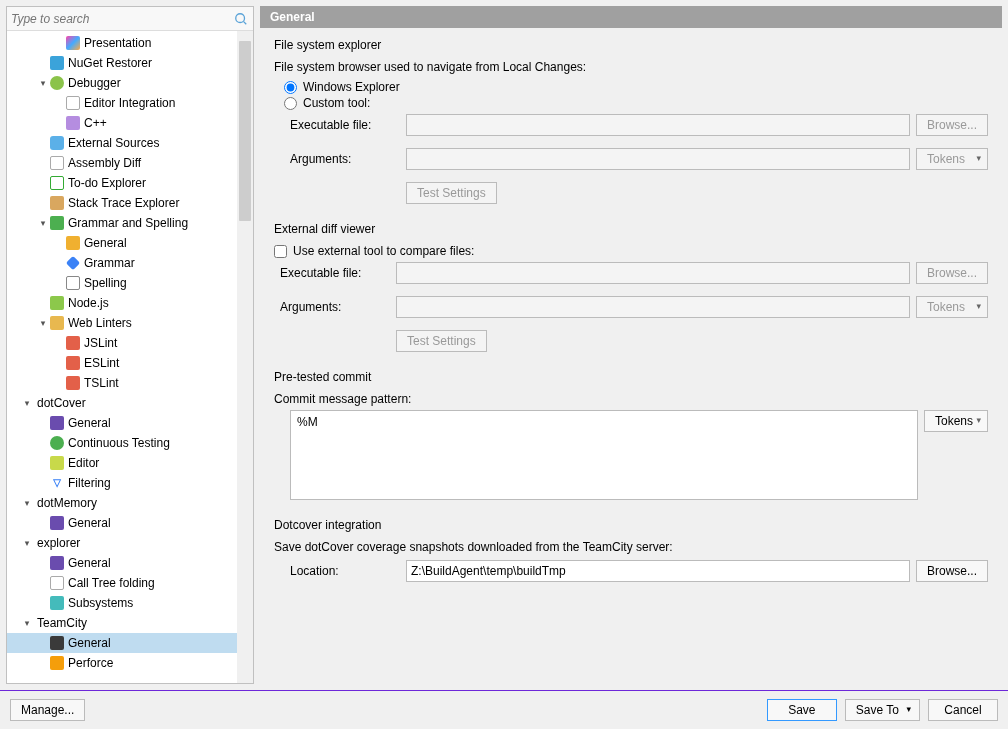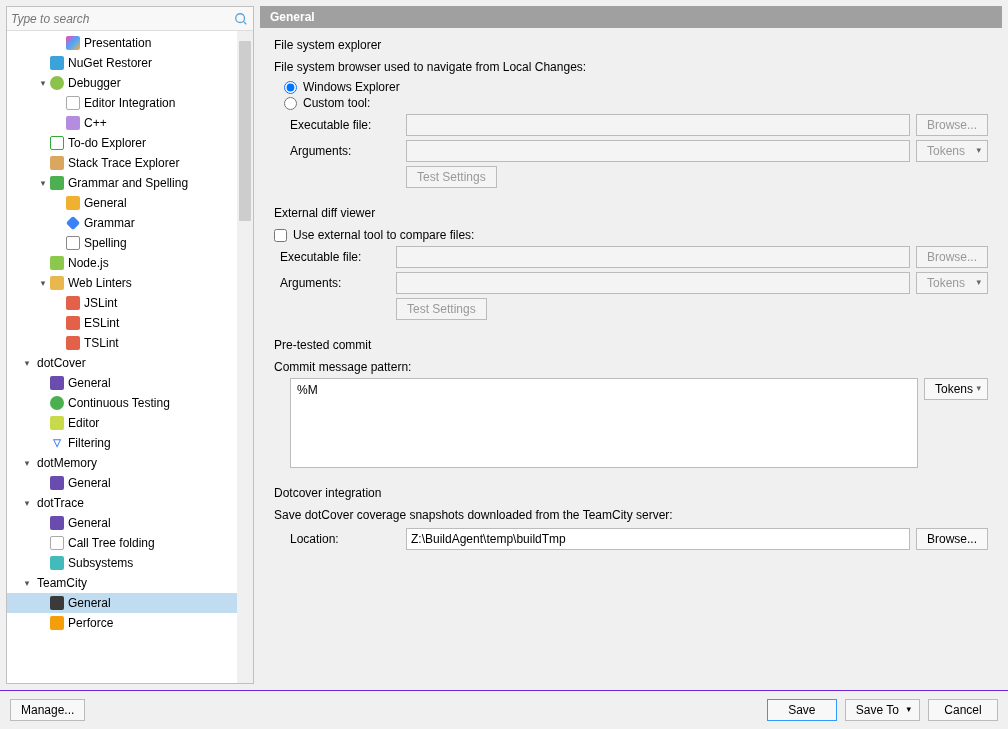--- a/index.html
+++ b/index.html
@@ -128,21 +128,21 @@
 .radio-row, .check-row {
   display: flex;
   align-items: center;
   gap: 6px;
   margin: 2px 0 2px 10px;
 }
 .radio-row input, .check-row input { margin: 0; }
 .form-grid {
   display: grid;
   grid-template-columns: 110px 1fr auto;
-  gap: 4px 6px;
+  gap: 12px 6px;
   align-items: center;
   margin-left: 16px;
   margin-top: 4px;
 }
 .form-grid label { text-align: left; }
 .form-grid input[type=text], .form-grid textarea {
   border: 1px solid #bbb;
   background: #fff;
   padding: 2px 4px;
   font-size: 12px;
@@ -318,20 +318,34 @@
         <div class="tree-item indent-3">
           <span class="tree-arrow"></span>
           <span class="tree-icon">
             <span class="ic ic-cpp"></span>
           </span>
           <span>C++</span>
         </div>
         <div class="tree-item indent-2">
           <span class="tree-arrow"></span>
           <span class="tree-icon">
+            <span class="ic ic-db"></span>
+          </span>
+          <span>External Sources</span>
+        </div>
+        <div class="tree-item indent-2">
+          <span class="tree-arrow"></span>
+          <span class="tree-icon">
+            <span class="ic ic-asm"></span>
+          </span>
+          <span>Assembly Diff</span>
+        </div>
+        <div class="tree-item indent-2">
+          <span class="tree-arrow"></span>
+          <span class="tree-icon">
             <span class="ic ic-todo"></span>
           </span>
           <span>To-do Explorer</span>
         </div>
         <div class="tree-item indent-2">
           <span class="tree-arrow"></span>
           <span class="tree-icon">
             <span class="ic ic-stack"></span>
           </span>
           <span>Stack Trace Explorer</span>
@@ -440,21 +454,21 @@
         <div class="tree-item indent-2">
           <span class="tree-arrow"></span>
           <span class="tree-icon">
             <span class="ic ic-dm"></span>
           </span>
           <span>General</span>
         </div>
         <div class="tree-item indent-1">
           <span class="tree-arrow">▾</span>
           <span style="width: 4px;"></span>
-          <span>dotTrace</span>
+          <span>explorer</span>
         </div>
         <div class="tree-item indent-2">
           <span class="tree-arrow"></span>
           <span class="tree-icon">
             <span class="ic ic-dt"></span>
           </span>
           <span>General</span>
         </div>
         <div class="tree-item indent-2">
           <span class="tree-arrow"></span>

